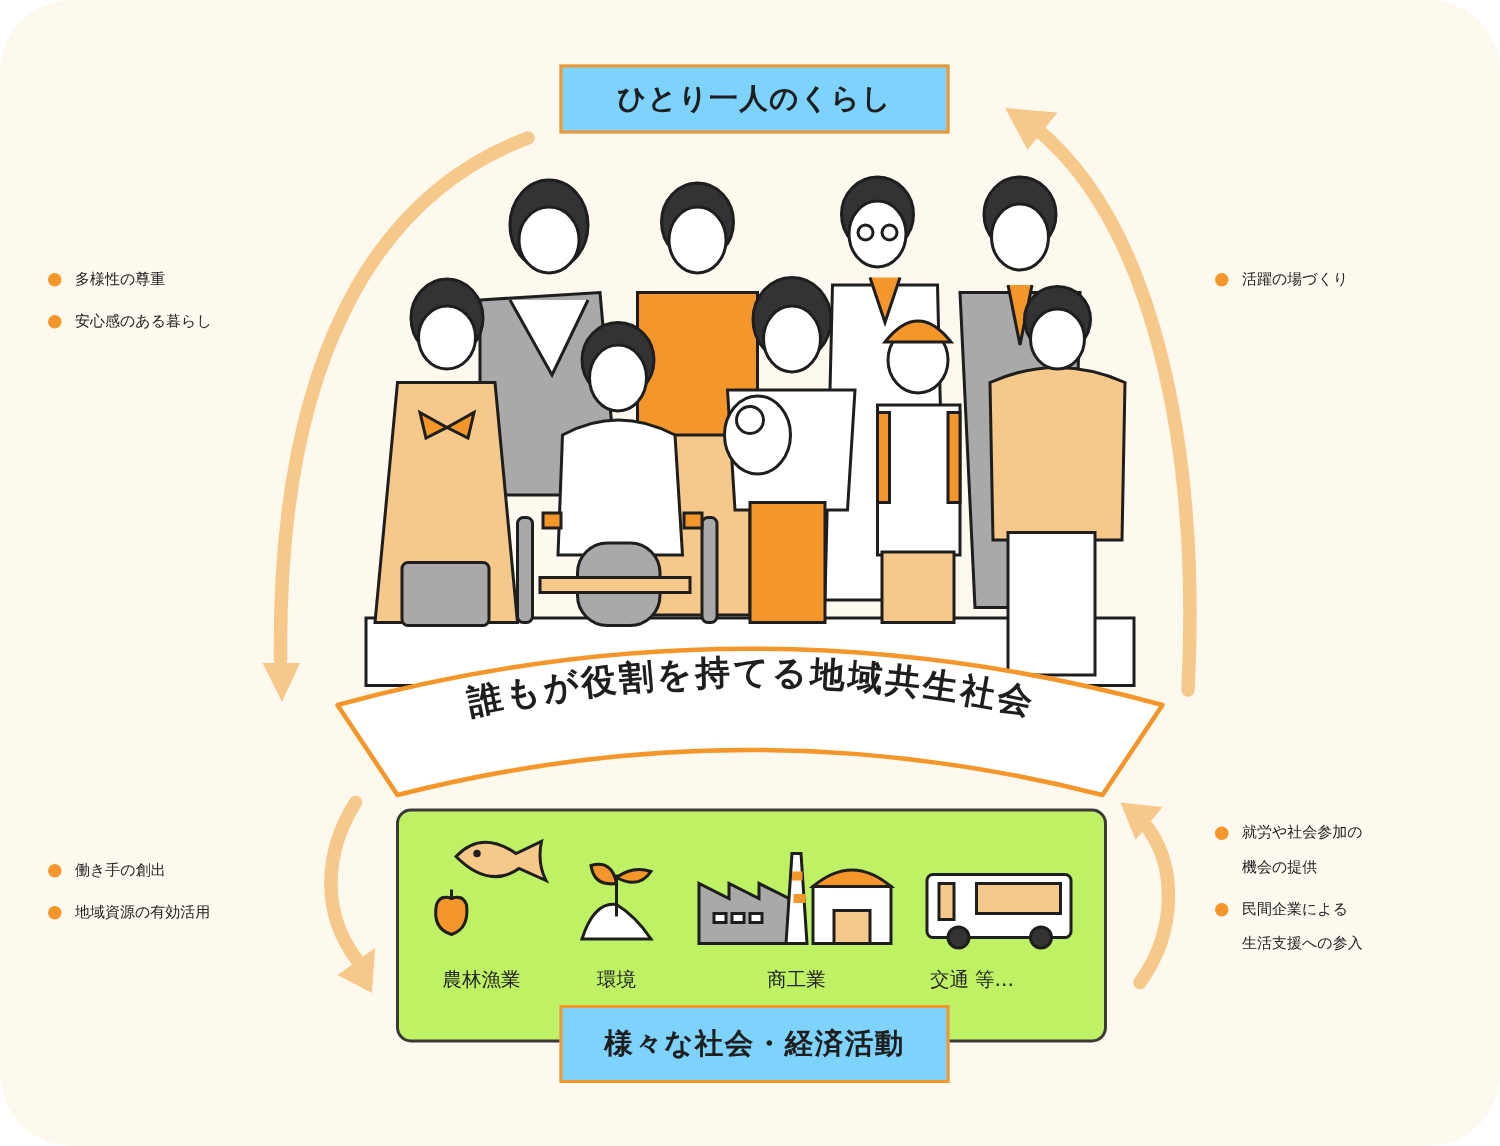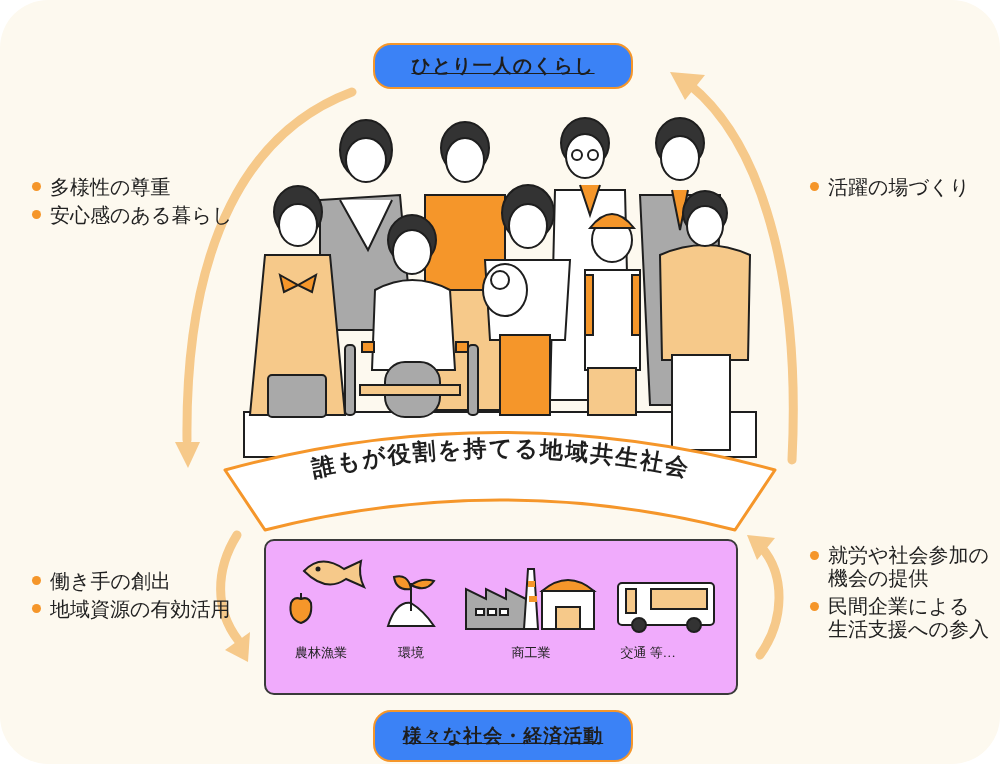--- a/index.html
+++ b/index.html
@@ -8,41 +8,41 @@
       background:#ffffff;
       font-family:"DejaVu Sans", "Liberation Sans", sans-serif;
       color:#222;
     }
     .canvas {
       position:absolute; left:0; top:0; width:1000px; height:764px;
       background:#fdf9ef; border-radius:48px; overflow:hidden;
     }
     .art { position:absolute; left:0; top:0; }
     .title-box {
-      position:absolute; background:#3b82f6; border:2px solid #f5962a; border-radius:18px;
+      position:absolute; background:#7dd3fc; border:2px solid #f5962a; border-radius:0;
       font-size:19px; font-weight:bold; display:flex; align-items:center; justify-content:center;
-      letter-spacing:1px; color:#1e1e1e;text-decoration:underline;
+      letter-spacing:1px; color:#1e1e1e;
     }
     .top-title { left:373px; top:43px; width:256px; height:42px; }
-    .bottom-title { left:373px; top:670px; width:256px; height:48px;margin-top:40px; }
-    .bullets { position:absolute; font-size:20px; line-height:28px; color:#222; }
+    .bottom-title { left:373px; top:670px; width:256px; height:48px; }
+    .bullets { position:absolute; font-size:10px; line-height:28px; color:#222; }
     .bullets .item { position:relative; padding-left:18px; }
     .bullets .item::before {
       content:""; position:absolute; left:0; top:9px; width:9px; height:9px;
       border-radius:50%; background:#f5962a;
     }
     .bullets .item.multi { line-height:23px; margin-bottom:5px; }
     .bullets .item.multi::before { top:7px; }
     .b-tl { left:32px; top:173px; }
     .b-tr { left:810px; top:173px;font-family:Liberation Serif, serif; }
     .b-bl { left:32px; top:567px; }
     .b-br { left:810px; top:544px; }
     .activities {
       position:absolute; left:264px; top:539px; width:470px; height:152px;
-      border:2px solid #3a3a3a; border-radius:10px; background:#f0abfc;font-family:Liberation Serif, serif;
+      border:2px solid #3a3a3a; border-radius:10px; background:#bef264;
     }
     .act-label { position:absolute; top:103px; font-size:13px; color:#222; text-align:center; }
   </style>
 </head>
 <body>
 
 <div class="canvas">
 
   <svg class="art" width="1000" height="764" viewBox="0 0 1000 764">
 

